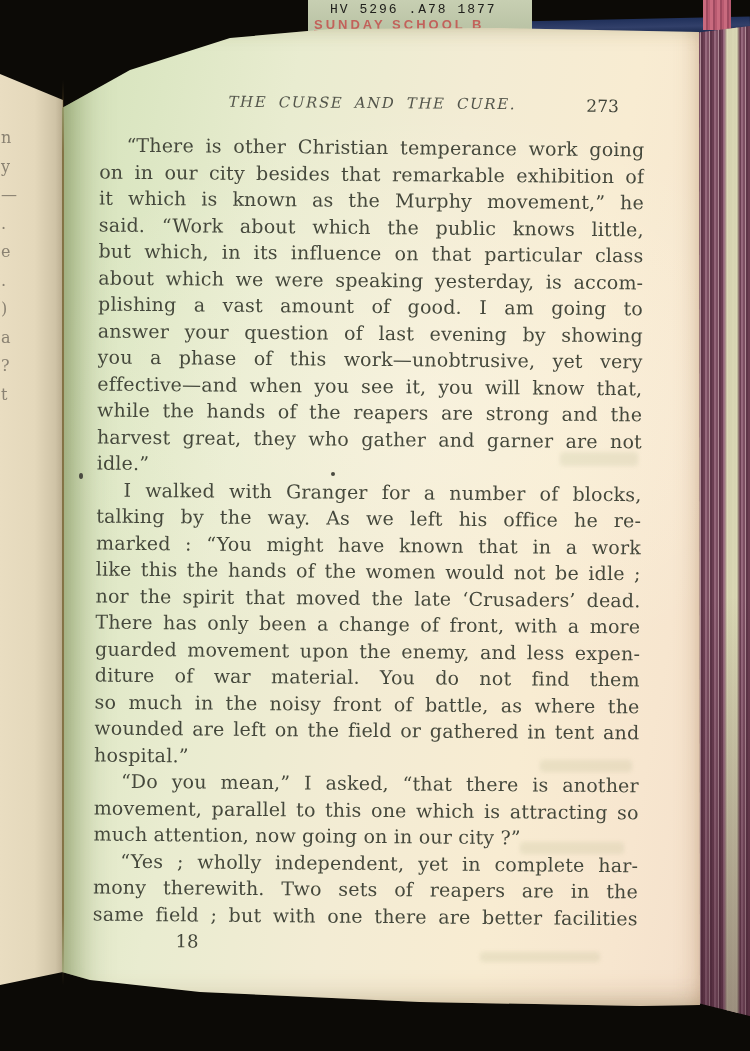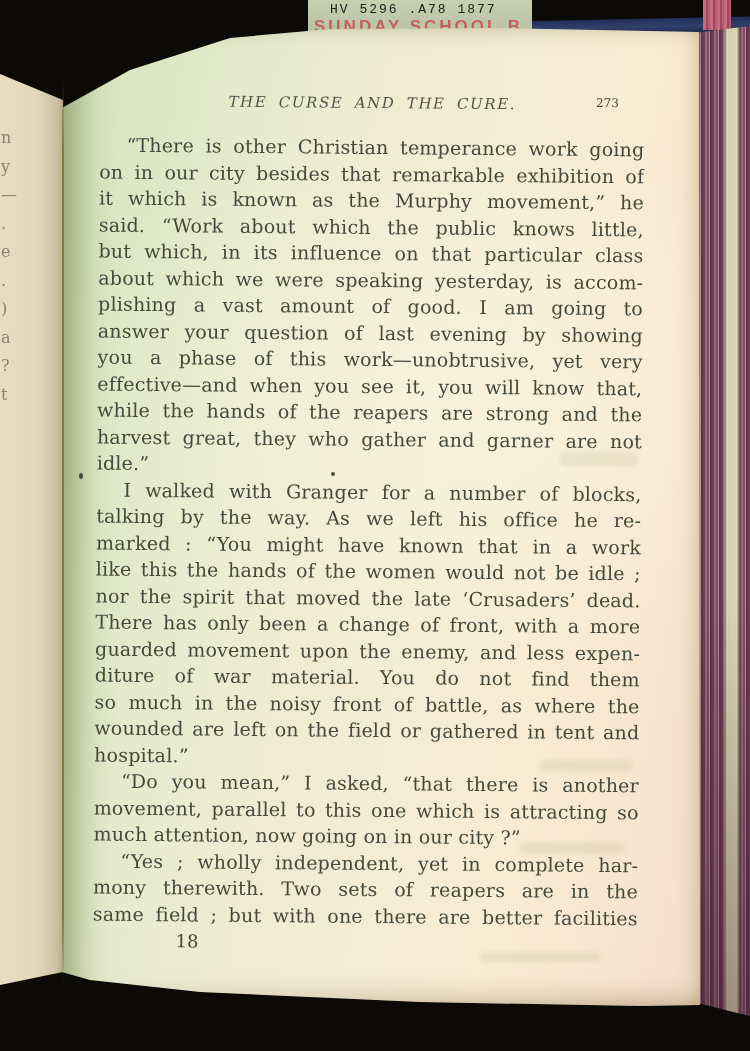--- a/index.html
+++ b/index.html
@@ -21,21 +21,21 @@
     overflow:hidden;
   }
   .call-number {
     display:block; margin:2px 0 0 22px;
     font-family:"Liberation Mono", monospace; font-weight:normal;
     font-size:13px; letter-spacing:2px; color:#20201c; white-space:nowrap;
   }
   .stamp-red {
     display:block; margin:0 0 0 6px;
     font-family:"Liberation Sans", sans-serif; font-weight:bold;
-    font-size:17px; letter-spacing:3px; color:#c4504d; white-space:nowrap;
+    font-size:13px; letter-spacing:3px; color:#c4504d; white-space:nowrap;
     opacity:.85;
     text-decoration:underline;
   }
   .red-tab {
     position:absolute; left:703px; top:0; width:28px; height:30px; z-index:2;
     background:repeating-linear-gradient(90deg,#c96a7e 0 3px,#9e4a60 3px 5px,#b85a70 5px 7px);
   }
 
   
   .facing-page {
@@ -84,21 +84,21 @@
     transform:rotate(0.5deg); transform-origin:50% 0;
     color:#45483c;
   }
   .page-head { position:relative; height:46px; }
   .running-title {
     position:absolute; left:0; right:0; top:6px; text-align:center;
     font-style:italic; font-size:15px; letter-spacing:1.6px; word-spacing:5px;
     color:#53554b; white-space:nowrap;
   }
   .folio {
-    position:absolute; right:26px; top:6px; font-size:12px; color:#43463b;
+    position:absolute; right:26px; top:6px; font-size:17px; color:#43463b;
   }
   .body-text { font-size:19px; line-height:26.5px; letter-spacing:.2px; }
   .para { margin:0; }
   .line {
     height:26.5px; overflow:hidden;
     text-align:justify; text-align-last:justify; white-space:normal;
   }
   .line.first { text-indent:27px; }
   .line.no-just { text-align-last:left; }
   .signature-mark { margin:3px 0 0 83px; font-size:18px; color:#45483c; }

